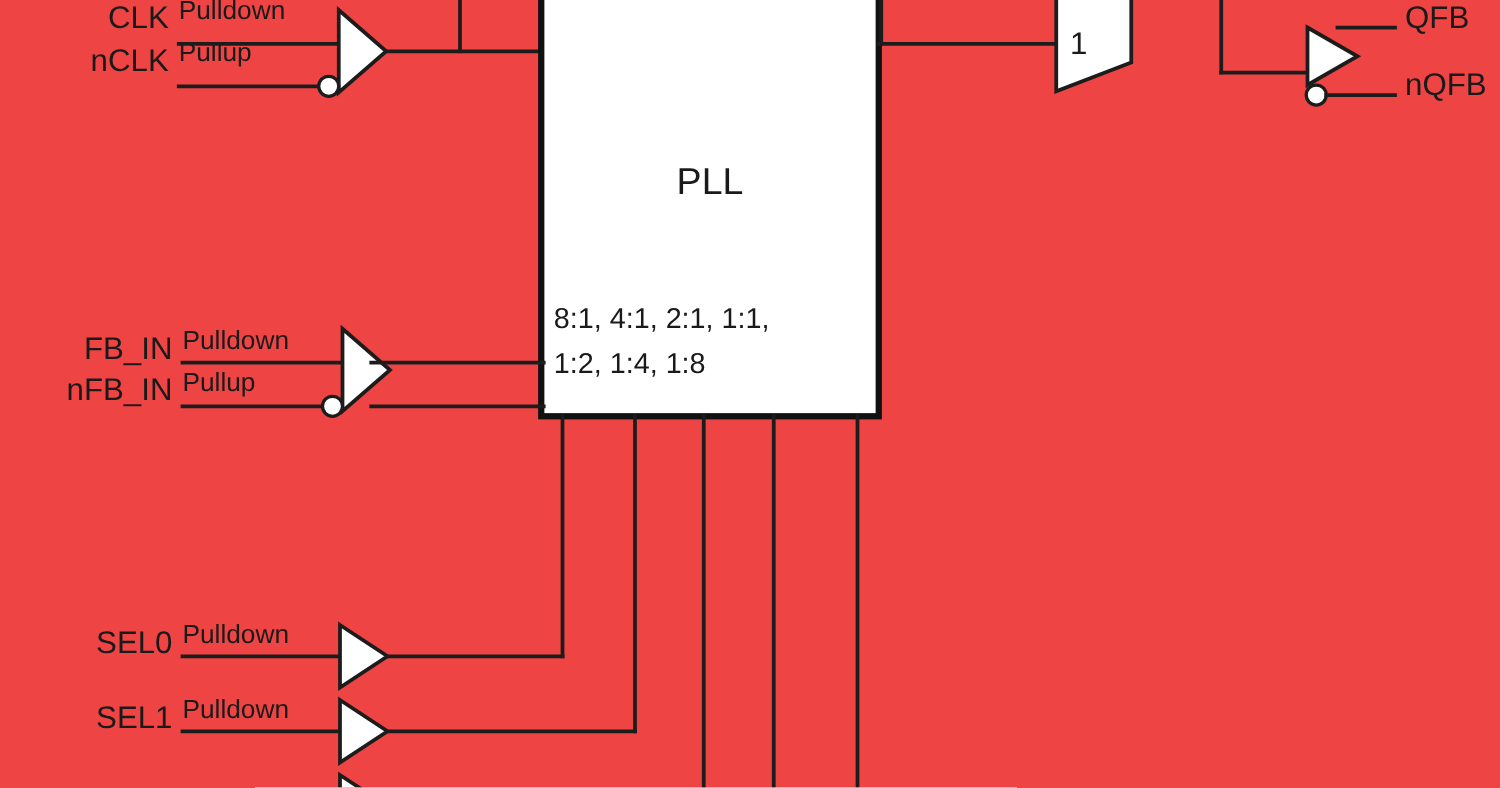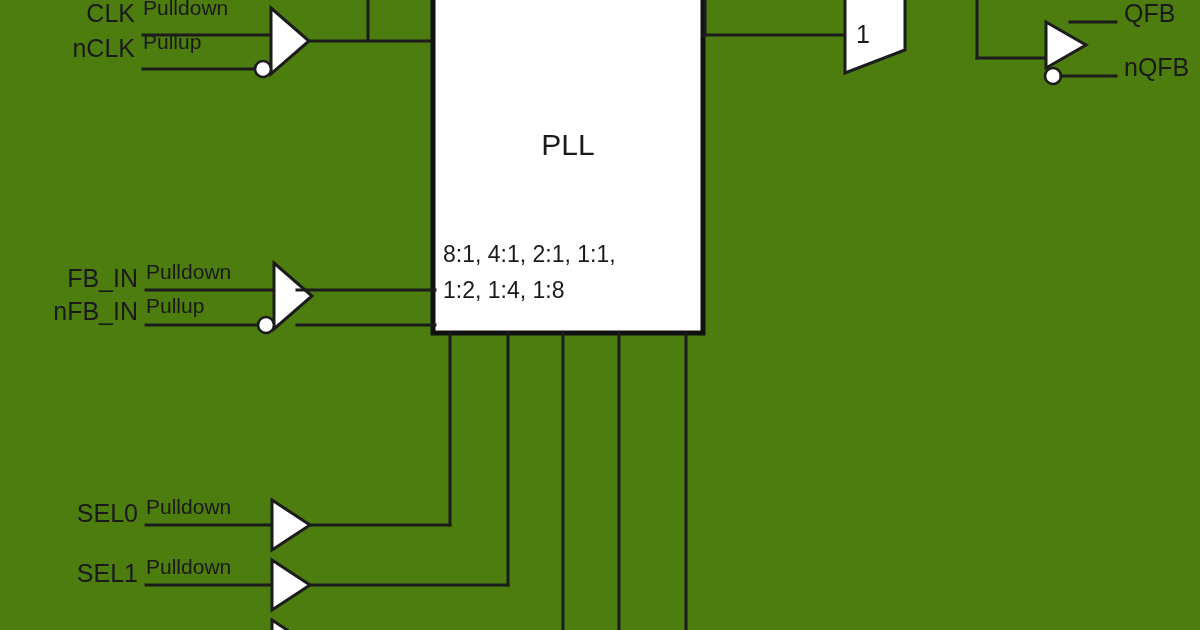--- a/index.html
+++ b/index.html
@@ -10,21 +10,21 @@
   body {
     width: 1200px;
     height: 630px;
     overflow: hidden;
     font-family: "Liberation Sans", sans-serif;
   }
   #diagram-root {
     position: relative;
     width: 1200px;
     height: 630px;
-    background: #4d7c0f;
+    background: #ef4444;
   }
   svg#schematic {
     display: block;
     width: 1200px;
     height: 630px;
   }
   .wire {
     stroke: #1c1c1c;
     stroke-width: 3;
     fill: none;

